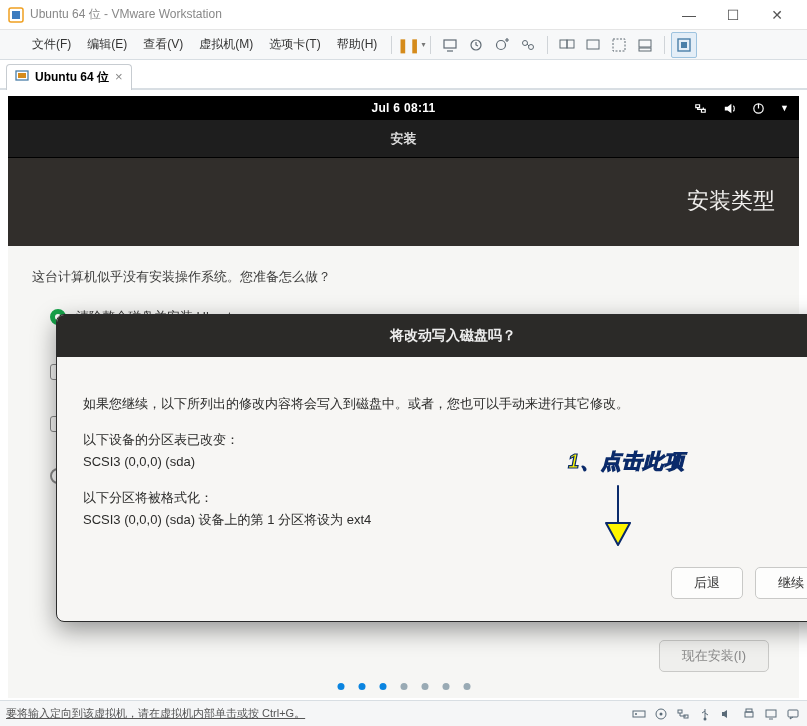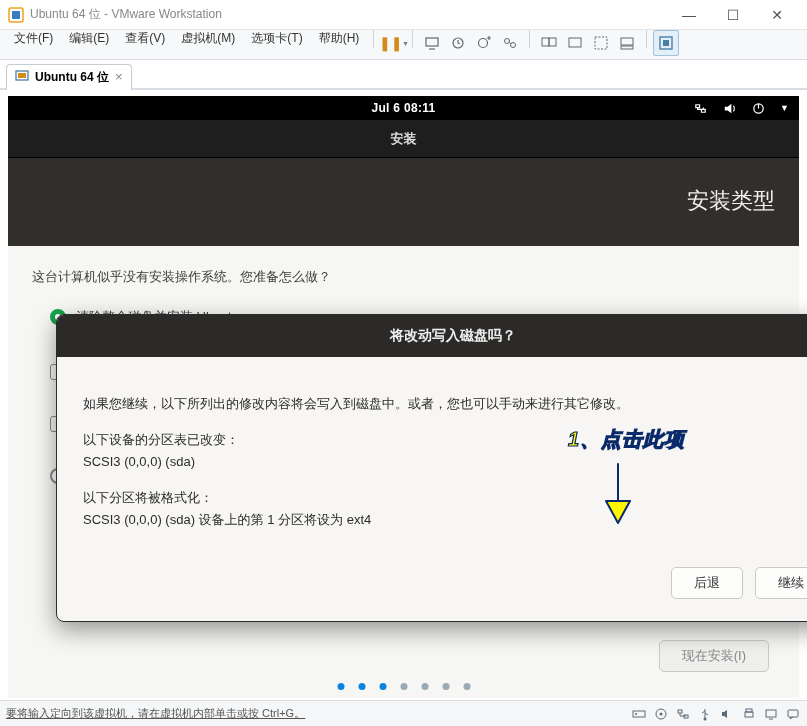--- a/index.html
+++ b/index.html
@@ -5,21 +5,21 @@
 * { box-sizing: border-box; margin: 0; padding: 0; }
 body { width: 807px; height: 726px; font-family: "Microsoft YaHei", "PingFang SC", Arial, sans-serif; background: #fff; overflow: hidden; position: relative; }
 
 
 .vmware-titlebar { height: 30px; background: #fff; border-bottom: 1px solid #e5e5e5; display: flex; align-items: center; padding: 0 8px; color: #888; font-size: 12px; }
 .vmware-titlebar .app-icon { width: 16px; height: 16px; margin-right: 6px; display: inline-flex; align-items: center; justify-content: center; }
 .vmware-titlebar .app-icon svg { width: 16px; height: 16px; }
 .vmware-titlebar .title { flex: 1; }
 .vmware-titlebar .win-btn { width: 44px; height: 30px; display: flex; align-items: center; justify-content: center; color: #555; font-size: 14px; cursor: pointer; }
 
-.vmware-menubar { height: 30px; border-bottom: 1px solid #d8dee3; display: flex; padding: 0 6px; font-size: 12px; background: #f7f8f9; }
+.vmware-menubar { height: 30px; border-bottom: 1px solid #d8dee3; display: flex; align-items: center; padding: 0 24px; font-size: 12px; background: #f7f8f9; }
 .vmware-menubar .menu-item { padding: 0 8px; color: #333; cursor: pointer; }
 .vmware-menubar .sep { width: 1px; height: 18px; background: #d0d4d8; margin: 0 6px; }
 .vmware-menubar .tool-btn { width: 26px; height: 26px; display: flex; align-items: center; justify-content: center; color: #5f6a73; cursor: pointer; }
 .vmware-menubar .tool-btn.active { background: #e4eef7; border: 1px solid #9ec3df; border-radius: 2px; }
 .vmware-menubar .pause { color: #d58b1b; font-size: 14px; }
 .vmware-menubar .dropdown { font-size: 8px; margin-left: 1px; color: #777; }
 
 .vmware-tabbar { height: 30px; background: #fff; display: flex; align-items: flex-end; padding: 0 6px; border-bottom: 2px solid #d8dee3; }
 .vm-tab { display: flex; align-items: flex-start; padding: 4px 8px; border: 1px solid #c7ccd1; border-bottom: none; border-radius: 4px 4px 0 0; font-size: 12px; gap: 6px; background: #fff; position: relative; top: 2px; }
 .vm-tab .tab-icon svg { width: 14px; height: 14px; }
@@ -57,21 +57,21 @@
 
 
 .dialog { position: absolute; left: 48px; top: 218px; width: 794px; background: #f7f6f4; border-radius: 8px; box-shadow: 0 8px 24px rgba(0,0,0,.4); overflow: hidden; border: 1px solid #2b2b2b; }
 .dialog .dlg-head { height: 42px; background: #2b2a28; color: #eee; display: flex; align-items: center; justify-content: center; font-size: 14px; font-weight: 600; position: relative; }
 .dialog .dlg-close { position: absolute; right: 10px; top: 10px; width: 22px; height: 22px; border-radius: 50%; background: #e95420; color: #fff; display: flex; align-items: center; justify-content: center; font-size: 13px; cursor: pointer; }
 .dialog .dlg-body { padding: 20px 26px 18px; font-size: 13px; color: #2b2b2a; line-height: 1.7; margin-top: 16px; }
 .dialog .dlg-body p { margin-bottom: 14px; }
 .dialog .dlg-foot { display: flex; justify-content: flex-end; gap: 12px; padding: 4px 22px 22px; }
 
 
-.anno { position: absolute; pointer-events: none; }
+.anno { position: absolute; pointer-events: none; margin-top: 22px; }
 .anno .txt { color: #fff600; font-size: 20px; font-weight: 800; font-style: italic; -webkit-text-stroke: 1.2px #0a2a6b; text-stroke: 1.2px #0a2a6b; letter-spacing: 1px; }
 .anno .arrow { margin-top: 6px; margin-left: 20px; }
 
 
 .vmware-status { position: absolute; left: 0; right: 0; bottom: 0; height: 26px; background: #f5f6f7; border-top: 1px solid #d8dee3; display: flex; align-items: center; font-size: 11px; color: #555; padding: 0 6px; text-decoration: underline; }
 .vmware-status .msg { flex: 1; }
 .vmware-status .tray { display: flex; gap: 6px; align-items: center; }
 .vmware-status .tray .tic { width: 16px; height: 16px; display: inline-flex; align-items: center; justify-content: center; color: #5a6b78; }
 </style>
 </head>

